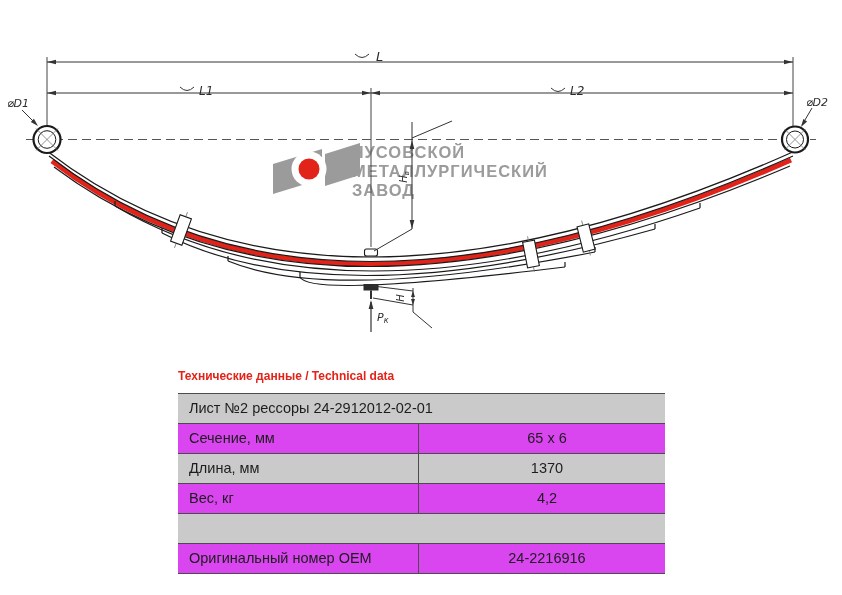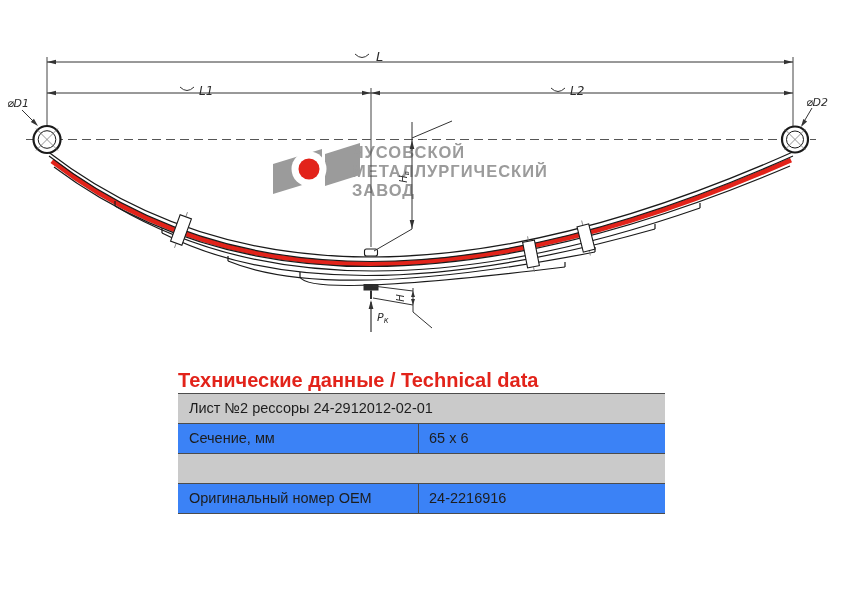--- a/index.html
+++ b/index.html
@@ -5,31 +5,31 @@
   html,body{margin:0;padding:0;background:#fff;}
   .stage{
     position:relative;width:842px;height:595px;background:#fff;overflow:hidden;
     font-family:"Liberation Sans",sans-serif;
   }
   #drawing{position:absolute;left:0;top:0;}
   .dim-text{font-family:"DejaVu Sans",sans-serif;font-style:italic;fill:#2b2b2b;}
   .logo-text{font-family:"Liberation Sans",sans-serif;font-weight:bold;fill:#9b9b9b;letter-spacing:1px;}
   #tech-title{
     position:absolute;left:178px;top:369px;width:487px;
-    font-size:20px;font-weight:bold;color:#e2231a;
+    font-size:12px;font-weight:bold;color:#e2231a;
   }
   #tech-table{
     position:absolute;left:178px;top:393px;width:487px;
     font-size:14.5px;color:#1d1d1d;
   }
-  .t-row{display:flex;height:29px;line-height:29px;border-top:1.5px solid #4c4c4c;background:#3b82f6;}
+  .t-row{display:flex;height:29px;line-height:29px;border-top:1.5px solid #4c4c4c;background:#d946ef;}
   .t-row:nth-child(odd){background:#cacaca;}
   .t-row:last-child{border-bottom:1.5px solid #4c4c4c;}
   .t-label{width:240px;padding-left:11px;box-sizing:border-box;white-space:nowrap;overflow:hidden;}
-  .t-value{flex:1;border-left:1.5px solid #4c4c4c;padding-left:10px;white-space:nowrap;overflow:hidden;}
+  .t-value{flex:1;border-left:1.5px solid #4c4c4c;padding-left:10px;white-space:nowrap;overflow:hidden;text-align:center;}
   .t-row.span .t-label{width:100%;}
 </style>
 </head>
 <body>
 
 <div class="stage">
 
   <svg id="drawing" width="842" height="350" viewBox="0 0 842 350">
 
     <g>
@@ -172,20 +172,28 @@
 
   <div id="tech-table">
     <div class="t-row span">
       <div class="t-label">Лист №2 рессоры 24-2912012-02-01</div>
     </div>
     <div class="t-row">
       <div class="t-label">Сечение, мм</div>
       <div class="t-value">65 x 6</div>
     </div>
     <div class="t-row">
+      <div class="t-label">Длина, мм</div>
+      <div class="t-value">1370</div>
+    </div>
+    <div class="t-row">
+      <div class="t-label">Вес, кг</div>
+      <div class="t-value">4,2</div>
+    </div>
+    <div class="t-row">
     </div>
     <div class="t-row">
       <div class="t-label">Оригинальный номер OEM</div>
       <div class="t-value">24-2216916</div>
     </div>
   </div>
 
 </div>
 
 </body></html>

